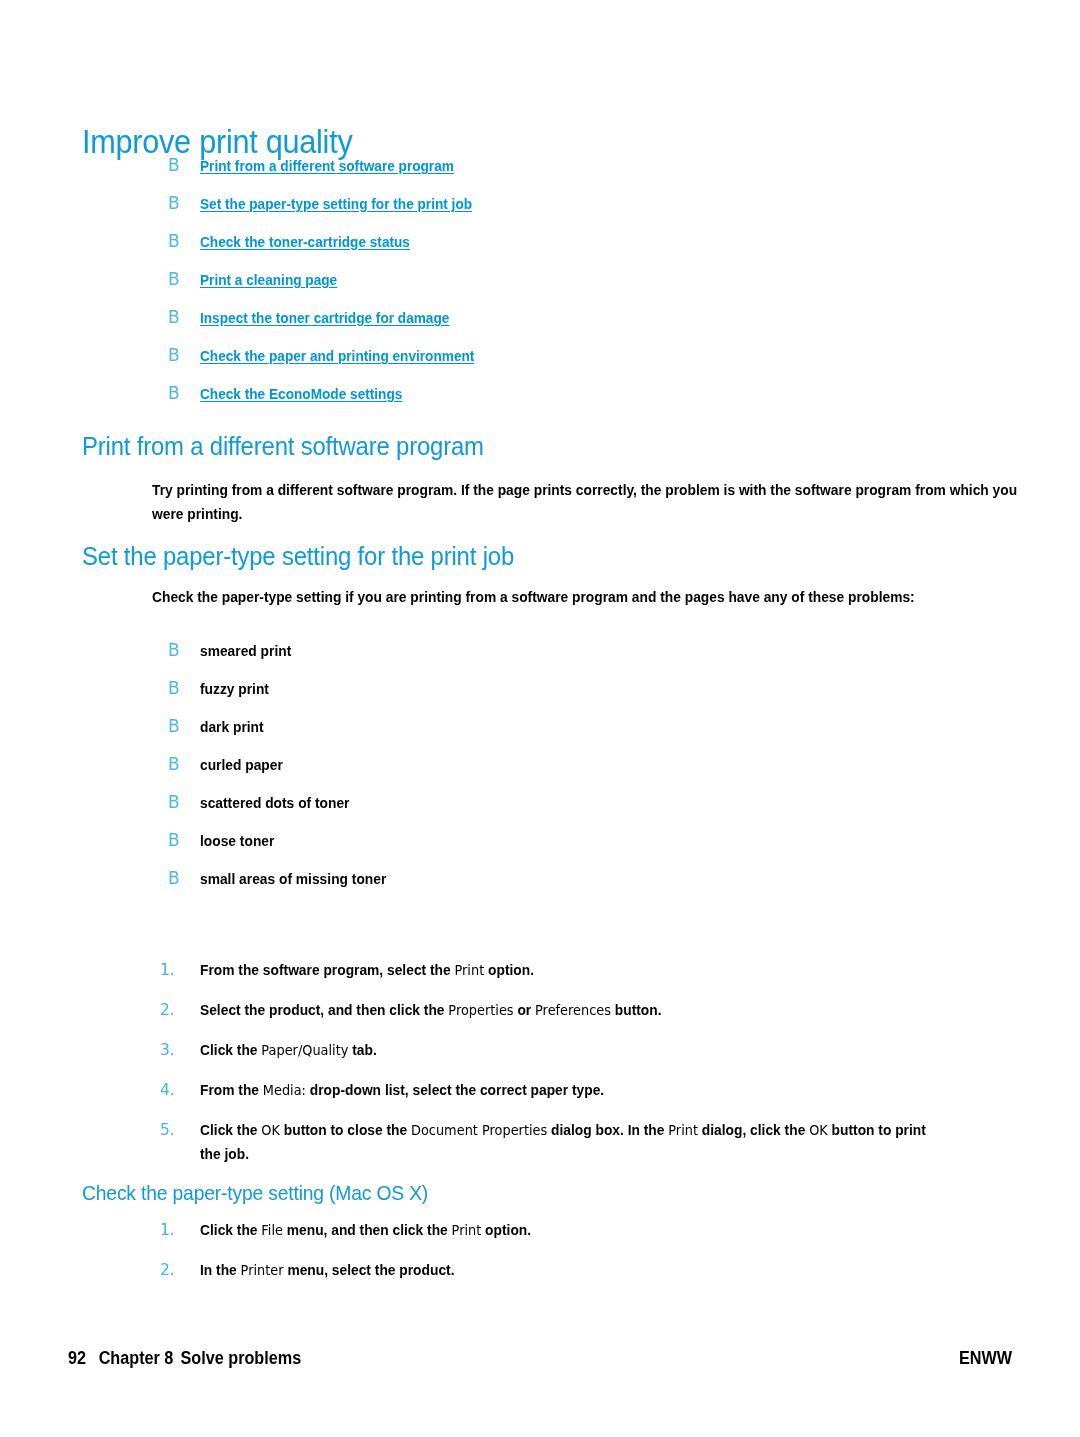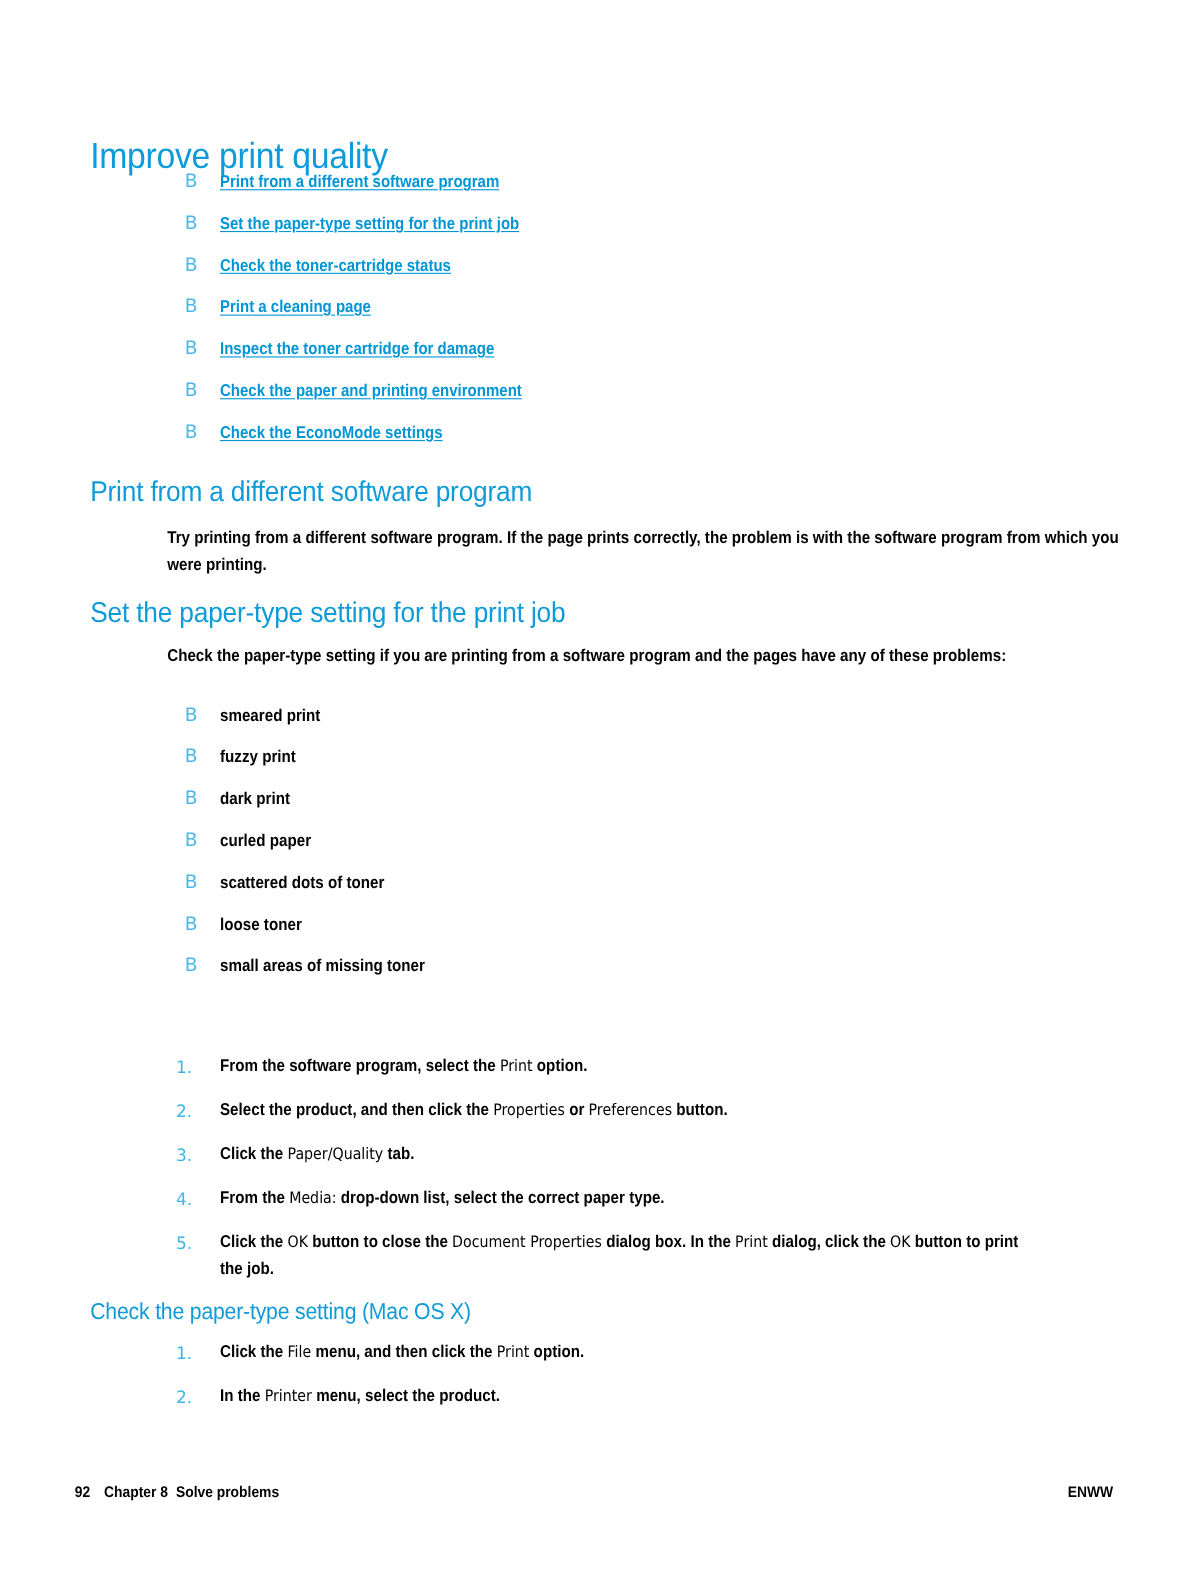--- a/index.html
+++ b/index.html
@@ -174,21 +174,21 @@
 
   
   .footer {
     position: absolute;
     left: 68px;
     right: 68px;
     top: 1348px;
     display: flex;
     justify-content: space-between;
     align-items: baseline;
-    font-size: 14px;
+    font-size: 18px;
     font-weight: bold;
     color: #000000;
   }
   .footer-left {
     transform: scaleX(0.9);
     transform-origin: left center;
     white-space: nowrap;
   }
   .footer-right {
     transform: scaleX(0.9);

